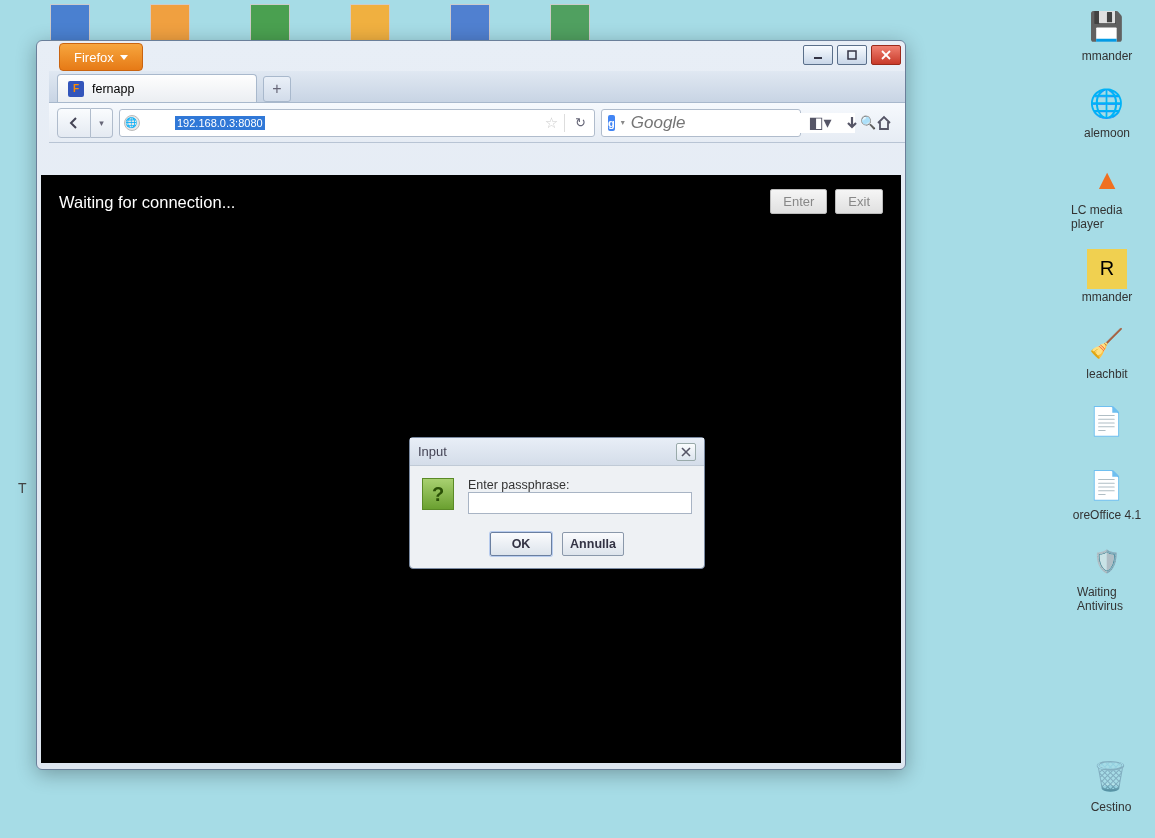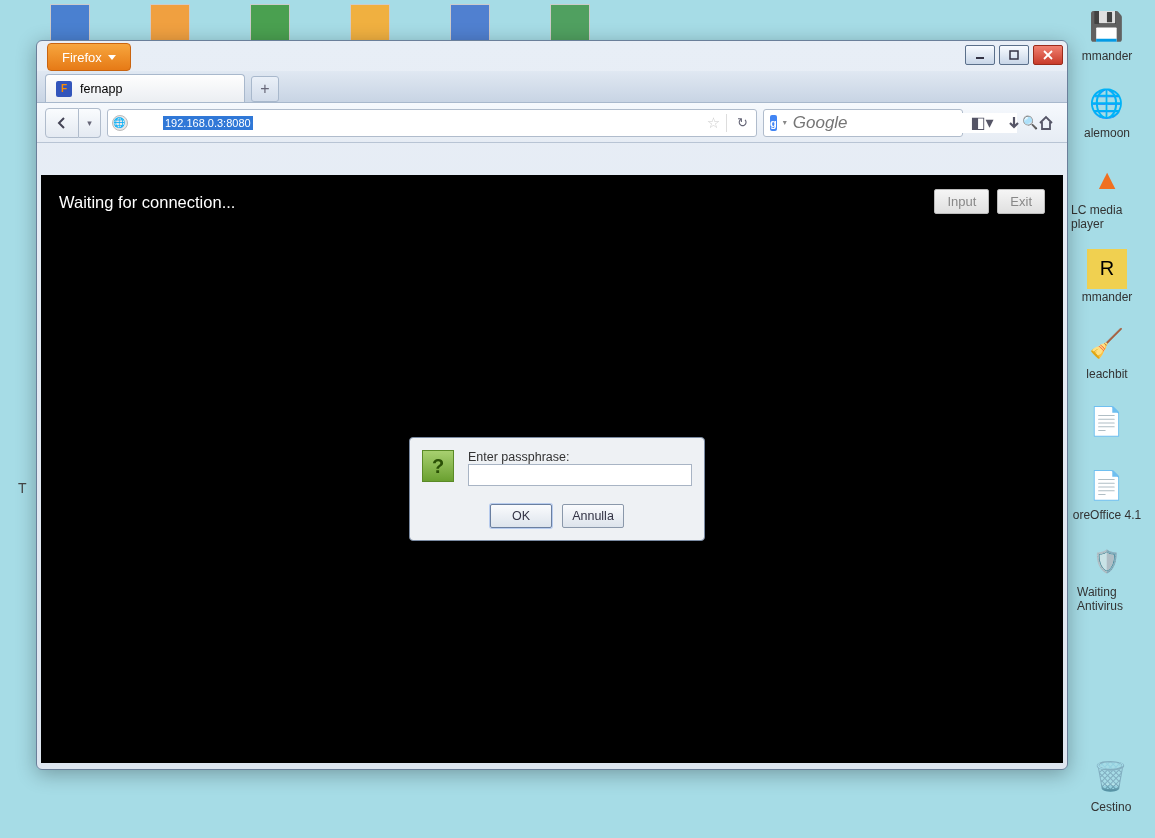--- a/index.html
+++ b/index.html
@@ -10,21 +10,21 @@
 .desktop-icons-right { position: absolute; top: 4px; right: 8px; width: 80px; display: flex; flex-direction: column; gap: 18px; align-items: center; }
 .dicon { display: flex; flex-direction: column; align-items: center; width: 72px; cursor: pointer; }
 .dicon .ic { width: 44px; height: 44px; display: flex; align-items: center; justify-content: center; font-size: 28px; }
 .dicon .lb { font-size: 12px; color: #333; line-height: 1.1; margin-top: 2px; }
 
 .top-ic { width: 40px; height: 40px; background: #fff; border: 1px solid #ccc; }
 
 .edge-T { position: absolute; left: 18px; top: 480px; font-size: 14px; color: #444; }
 
 
-.ff-window { position: absolute; left: 36px; top: 40px; width: 1032px; height: 730px; background: linear-gradient(#e8eef6,#dee6f0); border: 1px solid #6a7f9a; border-radius: 6px; box-shadow: 0 4px 20px rgba(0,0,0,.3); overflow: hidden; }
+.ff-window { position: absolute; left: 36px; top: 40px; width: 870px; height: 730px; background: linear-gradient(#e8eef6,#dee6f0); border: 1px solid #6a7f9a; border-radius: 6px; box-shadow: 0 4px 20px rgba(0,0,0,.3); overflow: hidden; padding-left: 12px; }
 
 .ff-titlebar { height: 30px; position: relative; }
 .ff-menu-btn { position: absolute; left: 10px; top: 2px; height: 28px; padding: 0 14px; background: linear-gradient(#f7a63e,#e67a16); color: #fff; font-size: 13px; border: 1px solid #c96410; border-radius: 4px; display: flex; align-items: center; gap: 6px; cursor: pointer; }
 .ff-menu-btn .caret { width: 0; height: 0; border-left: 4px solid transparent; border-right: 4px solid transparent; border-top: 5px solid #fff; }
 
 .win-controls { position: absolute; right: 4px; top: 4px; display: flex; gap: 4px; }
 .win-btn { width: 30px; height: 20px; border: 1px solid #5a6f8a; background: linear-gradient(#f8fbff,#c8d6e8); display: flex; align-items: center; justify-content: center; font-size: 11px; cursor: pointer; border-radius: 2px; }
 .win-btn.close { background: linear-gradient(#f08070,#c83a2a); color: #fff; border-color: #9a2a1a; }
 
 .ff-tabs { height: 32px; background: linear-gradient(#e0e8f2,#c8d4e4); border-bottom: 1px solid #a8b8cc; display: flex; align-items: flex-end; padding-left: 8px; }
@@ -60,21 +60,21 @@
 
 .dialog { position: absolute; left: 368px; top: 262px; width: 296px; background: #eef1f4; border: 1px solid #7a8aa2; border-radius: 4px; box-shadow: 0 3px 14px rgba(0,0,0,.4); }
 .dlg-title { height: 28px; background: linear-gradient(#e8eef7,#d4dde9); border-bottom: 1px solid #c0cad6; display: flex; align-items: center; padding: 0 8px; font-size: 13px; color: #445; }
 .dlg-title .dlg-close { margin-left: auto; width: 20px; height: 18px; border: 1px solid #9aa; background: linear-gradient(#fafcfe,#dce4ee); display: flex; align-items: center; justify-content: center; font-size: 11px; cursor: pointer; border-radius: 2px; }
 .dlg-body { padding: 12px; display: flex; gap: 14px; }
 .dlg-qicon { width: 32px; height: 32px; background: linear-gradient(#a8d070,#6aa030); border: 1px solid #5a8a26; display: flex; align-items: center; justify-content: center; font-size: 20px; font-weight: bold; color: #2a5006; }
 .dlg-fields { flex: 1; }
 .dlg-label { font-size: 12.5px; color: #333; }
 .dlg-input { width: 100%; height: 22px; border: 1px solid #a8b4c4; background: #fff; padding: 0 4px; font-size: 12px; }
 .dlg-btns { display: flex; justify-content: center; gap: 10px; padding: 6px 0 12px; }
-.dbtn { min-width: 62px; height: 24px; border: 1px solid #8a98aa; background: linear-gradient(#fafbfd,#dde4ec); font-size: 12.5px; font-weight: normal; color: #334; cursor: pointer; border-radius: 2px; }
+.dbtn { min-width: 62px; height: 24px; border: 1px solid #8a98aa; background: linear-gradient(#fafbfd,#dde4ec); font-size: 12.5px; font-weight: bold; color: #334; cursor: pointer; border-radius: 2px; }
 .dbtn.ok { border: 1px solid #6a7fa0; box-shadow: 0 0 0 1px #b8ccee; }
 </style>
 </head>
 <body>
 
 <div class="desktop-icons-top">
   <div class="top-ic" style="background:#4a80d0"></div>
   <div class="top-ic" style="background:#f0a040"></div>
   <div class="top-ic" style="background:#4aa050"></div>
   <div class="top-ic" style="background:#f0b040"></div>
@@ -195,25 +195,34 @@
     <div class="tool-ic">
         <svg width="18" height="18">
           <path d="M3 9 L9 3 L15 9 M5 8 V15 H13 V8" fill="none" stroke="#556" stroke-width="1.8"></path>
         </svg>
       </div>
   </div>
 
   <div class="content">
     <div class="status-text">Waiting for connection...</div>
     <div class="content-btns">
-      <button class="cbtn">Input</button>
+      <button class="cbtn">Enter</button>
       <button class="cbtn">Exit</button>
     </div>
 
     <div class="dialog">
+      <div class="dlg-title">
+        <span>Input</span>
+        <div class="dlg-close">
+            <svg width="10" height="10">
+              <line x1="1" y1="1" x2="9" y2="9" stroke="#556" stroke-width="1.6"></line>
+              <line x1="9" y1="1" x2="1" y2="9" stroke="#556" stroke-width="1.6"></line>
+            </svg>
+          </div>
+      </div>
       <div class="dlg-body">
         <div class="dlg-qicon">?</div>
         <div class="dlg-fields">
           <div class="dlg-label">Enter passphrase:</div>
           <input class="dlg-input" type="password" value="" style="">
         </div>
       </div>
       <div class="dlg-btns">
         <button class="dbtn ok">OK</button>
         <button class="dbtn">Annulla</button>

